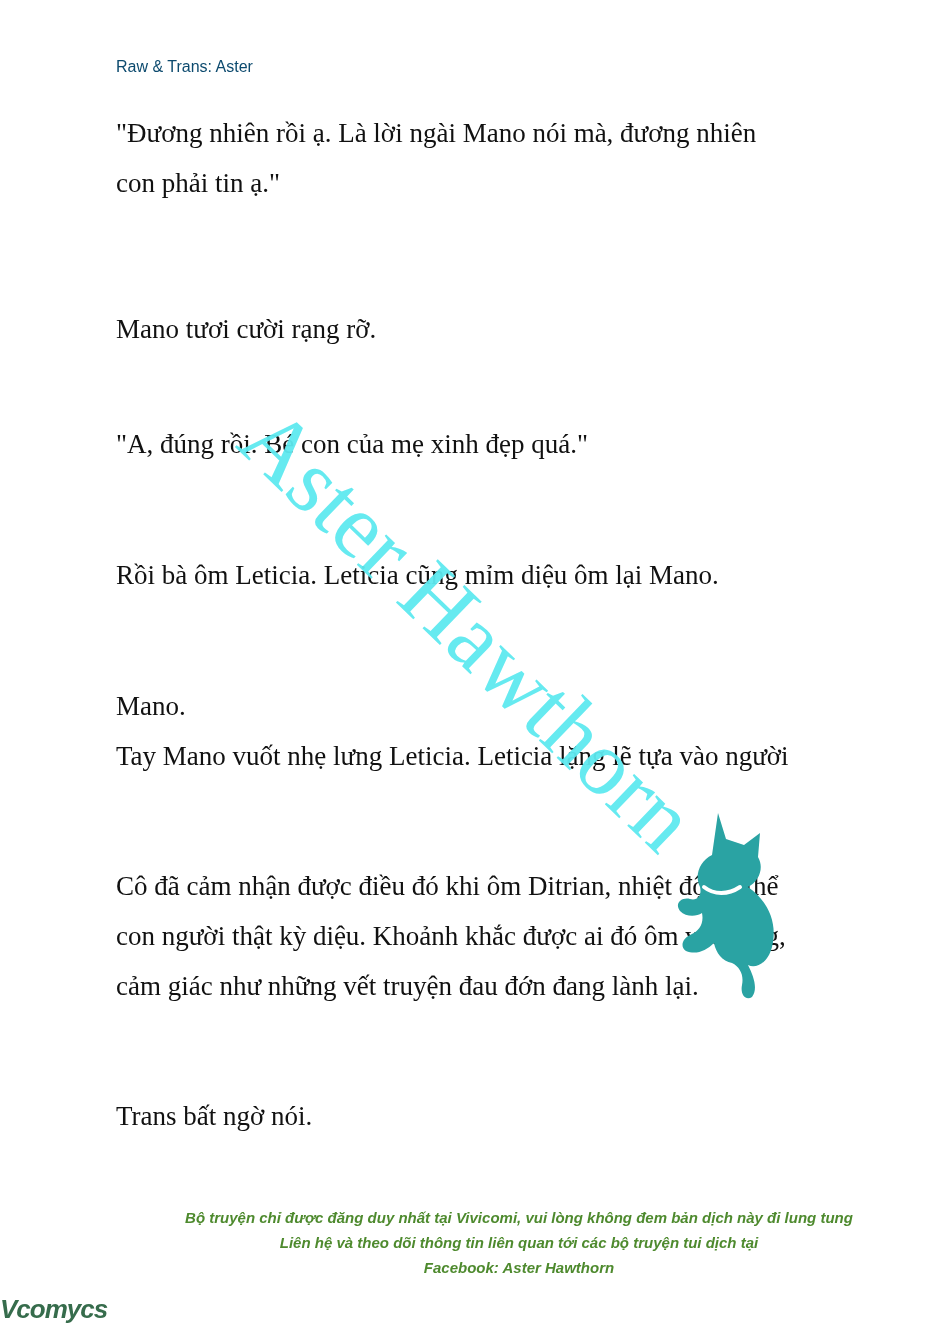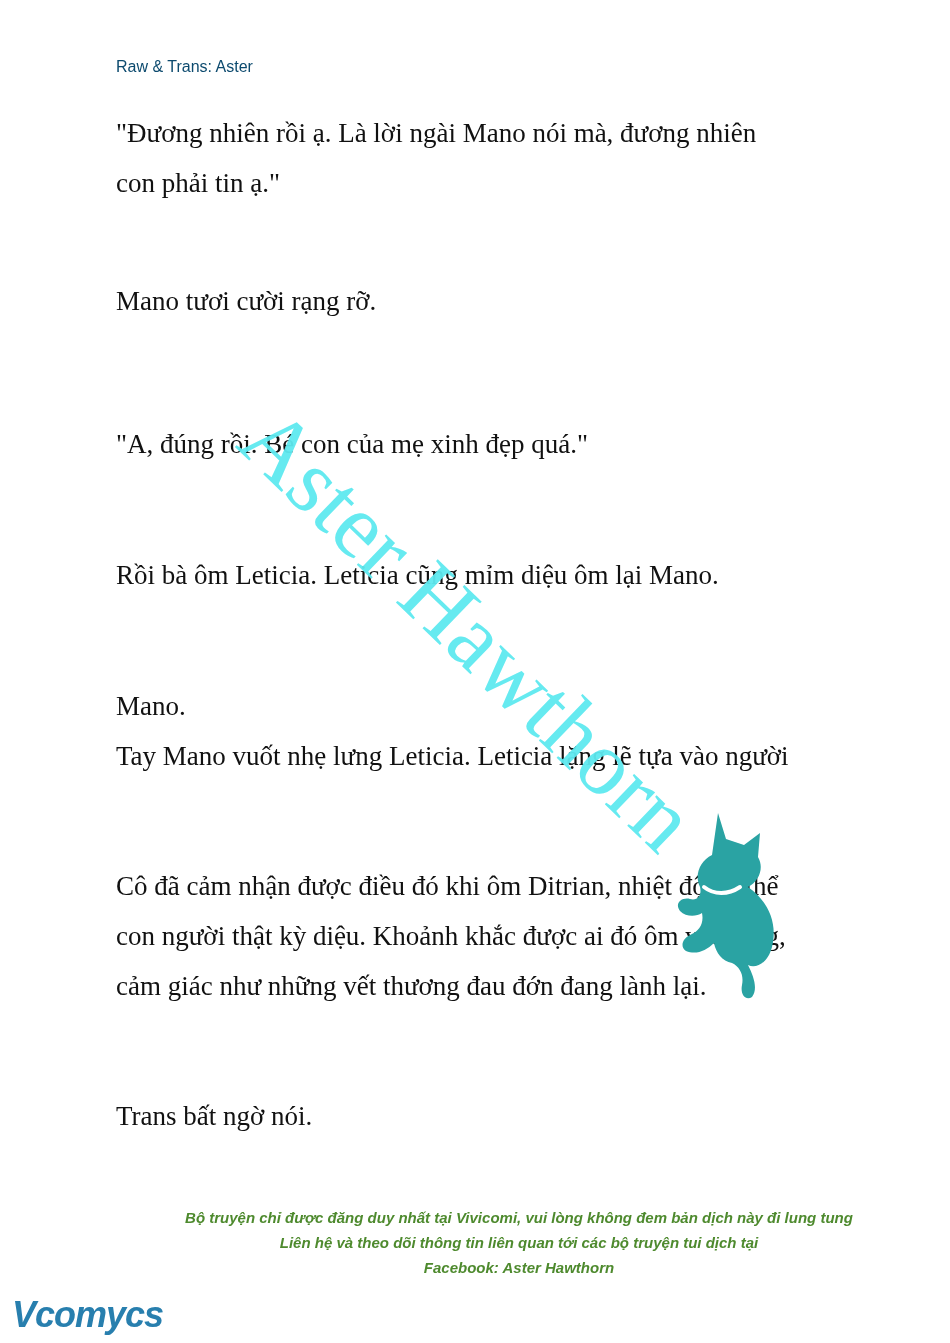--- a/index.html
+++ b/index.html
@@ -64,62 +64,62 @@
       font-family: "Liberation Sans", sans-serif;
       font-style: italic;
       font-weight: bold;
       font-size: 15px;
       color: #4e8a2e;
       line-height: 25px;
       margin-left: 44px;
     }
     .logo {
       position: absolute;
-      left: 12px;
+      left: 0;
       top: 1294px;
       font-family: "Liberation Sans", sans-serif;
       font-style: italic;
       font-weight: bold;
-      font-size: 36px;
+      font-size: 26px;
       letter-spacing: -1px;
-      color: #0369a1;
+      color: #14532d;
       opacity: 0.85;
     }
   </style>
 </head>
 <body>
 
 <div class="header">Raw &amp; Trans: Aster</div>
 
 <p class="para" style="top:108px">
   <span>"Đương nhiên rồi ạ. Là lời ngài Mano nói mà, đương nhiên</span>
   <span>con phải tin ạ."</span>
 </p>
 
-<p class="para" style="top:276px">
+<p class="para" style="top:304px">
   <span>Mano tươi cười rạng rỡ.</span>
 </p>
 
 <p class="para" style="top:419px">
   <span>"A, đúng rồi. Bé con của mẹ xinh đẹp quá."</span>
 </p>
 
 <p class="para" style="top:550px">
   <span>Rồi bà ôm Leticia. Leticia cũng mỉm diệu ôm lại Mano.</span>
 </p>
 
 <p class="para" style="top:681px">
   <span>Mano.</span>
   <span>Tay Mano vuốt nhẹ lưng Leticia. Leticia lặng lẽ tựa vào người</span>
 </p>
 
 <p class="para" style="top:861px">
   <span>Cô đã cảm nhận được điều đó khi ôm Ditrian, nhiệt độ cơ thể</span>
   <span>con người thật kỳ diệu. Khoảnh khắc được ai đó ôm vào lòng,</span>
-  <span>cảm giác như những vết thương đau đớn đang lành lại.</span>
+  <span>cảm giác như những vết truyện đau đớn đang lành lại.</span>
 </p>
 
 <p class="para" style="top:1091px">
   <span>Trans bất ngờ nói.</span>
 </p>
 
 <div class="watermark">Aster Hawthorn</div>
 
 <svg class="cat" viewBox="0 0 125 195" xmlns="http://www.w3.org/2000/svg">
 

